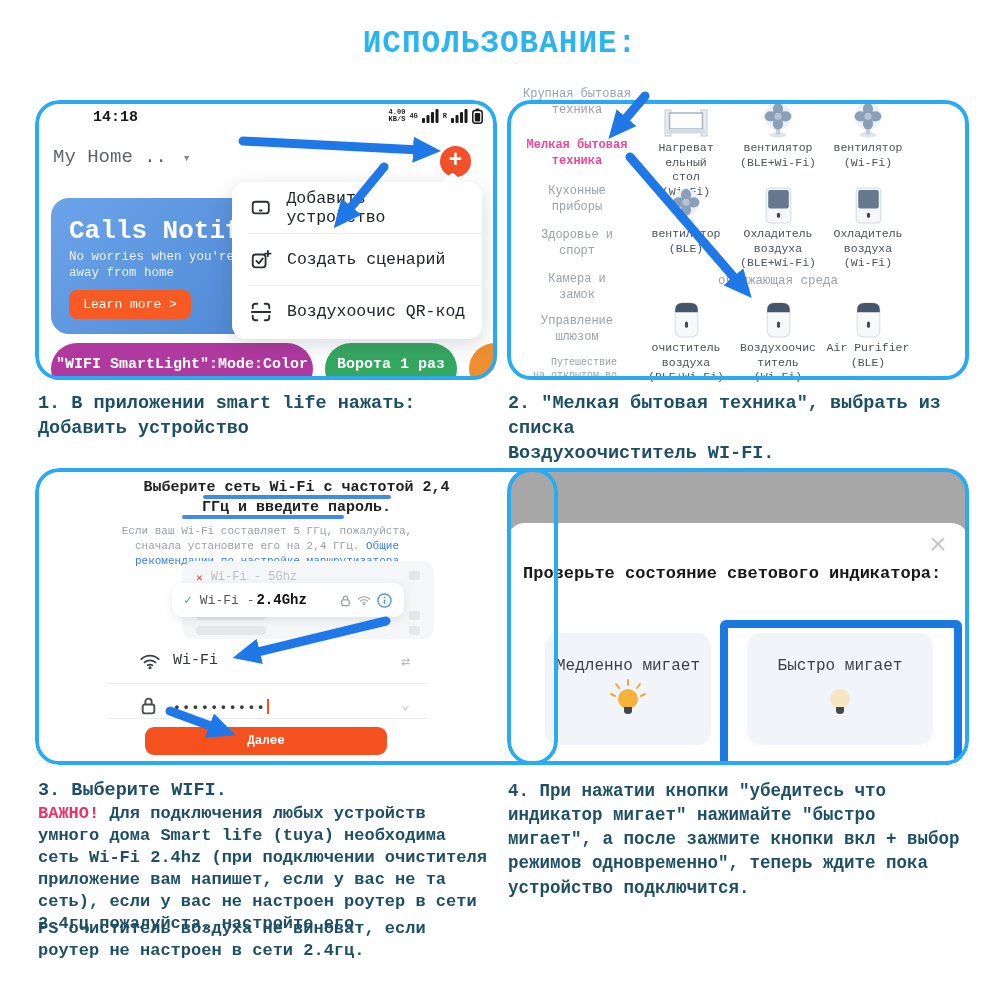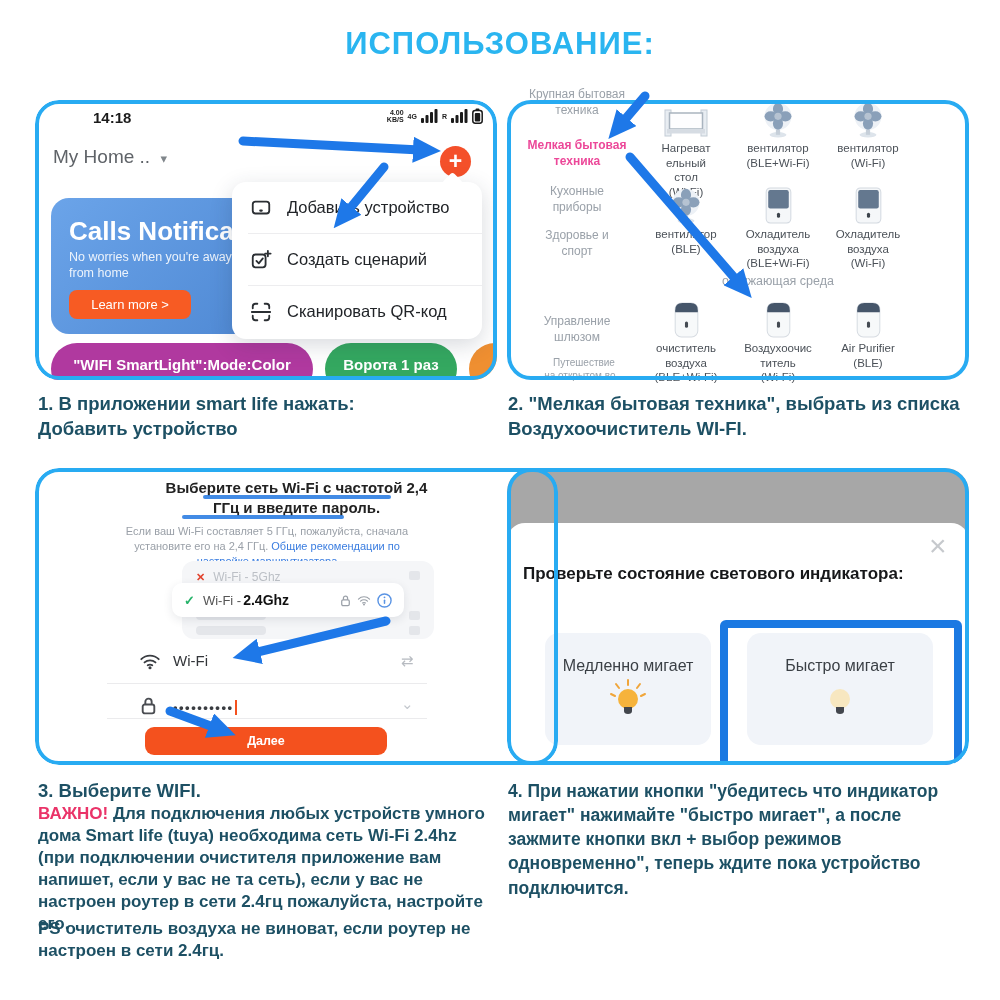--- a/index.html
+++ b/index.html
@@ -1,17 +1,17 @@
 <!DOCTYPE html>
 <html><head>
 <meta charset="utf-8">
 <style>
   html,body{margin:0;padding:0;background:#fff;}
   .page{position:relative;width:1000px;height:1000px;background:#ffffff;
-        font-family:Liberation Sans, sans-serif;overflow:hidden;border-radius:31px;}
+        font-family:Liberation Mono, monospace;overflow:hidden;border-radius:31px;}
   .abs{position:absolute;}
   .pre{white-space:pre-line;}
 
   
   .main-title{position:absolute;top:26px;left:0;width:100%;text-align:center;
     font-size:31px;font-weight:800;letter-spacing:1px;color:#2ab5f0;}
 
   
   .panel{position:absolute;border-radius:24px;background:#fff;}
   .panel.clip{overflow:hidden;}
@@ -161,21 +161,21 @@
             <path d="M19.5 2 v6 M16.5 5 h6" stroke="#2b2f33" stroke-width="2" stroke-linecap="round"></path>
           </svg>
         <span class="menu-label">Создать сценарий</span>
       </div>
       <div class="menu-sep"></div>
       <div class="menu-item">
         <svg width="22" height="22" viewBox="0 0 24 24">
             <path d="M3 8 V6 a3 3 0 0 1 3-3 h2 M16 3 h2 a3 3 0 0 1 3 3 v2 M21 16 v2 a3 3 0 0 1 -3 3 h-2 M8 21 H6 a3 3 0 0 1 -3-3 v-2" fill="none" stroke="#2b2f33" stroke-width="2" stroke-linecap="round"></path>
             <line x1="2" y1="12" x2="22" y2="12" stroke="#2b2f33" stroke-width="2" stroke-linecap="round"></line>
           </svg>
-        <span class="menu-label">Сканировать QR-код</span>
+        <span class="menu-label">Воздухоочис QR-код</span>
       </div>
     </div>
 
     <div class="chip" style="left:16px;top:243px;width:262px;background:#b0399f;">
       <span>"WIFI SmartLight":Mode:Color</span>
     </div>
     <div class="chip" style="left:290px;top:243px;width:132px;background:#34a860;">
       <span>Ворота 1 раз</span>
     </div>
     <div class="chip" style="left:434px;top:243px;width:90px;background:#ef8f31;">
@@ -187,20 +187,22 @@
   <div class="panel" style="left:507px;top:100px;width:462px;height:280px;">
 
     <div class="p2cat pre" style="left:2px;top:-13px;">Крупная бытовая
 техника</div>
     <div class="p2cat active pre" style="left:2px;top:38px;">Мелкая бытовая
 техника</div>
     <div class="p2cat pre" style="left:2px;top:84px;">Кухонные
 приборы</div>
     <div class="p2cat pre" style="left:2px;top:128px;">Здоровье и
 спорт</div>
+    <div class="p2cat pre" style="left:2px;top:172px;">Камера и
+замок</div>
     <div class="p2cat pre" style="left:2px;top:214px;">Управление
 шлюзом</div>
     <div class="p2cat pre" style="left:9px;top:256px;font-size:10px;">Путешествие
 на открытом во...</div>
 
     <div class="p2item" style="left:127px;top:0px;">
       <div class="p2icon">
           <svg width="46" height="30" viewBox="0 0 46 30">
             <rect x="2" y="2" width="6" height="26" fill="#e8edf2" stroke="#c3ccd5"></rect>
             <rect x="38" y="2" width="6" height="26" fill="#e8edf2" stroke="#c3ccd5"></rect>

